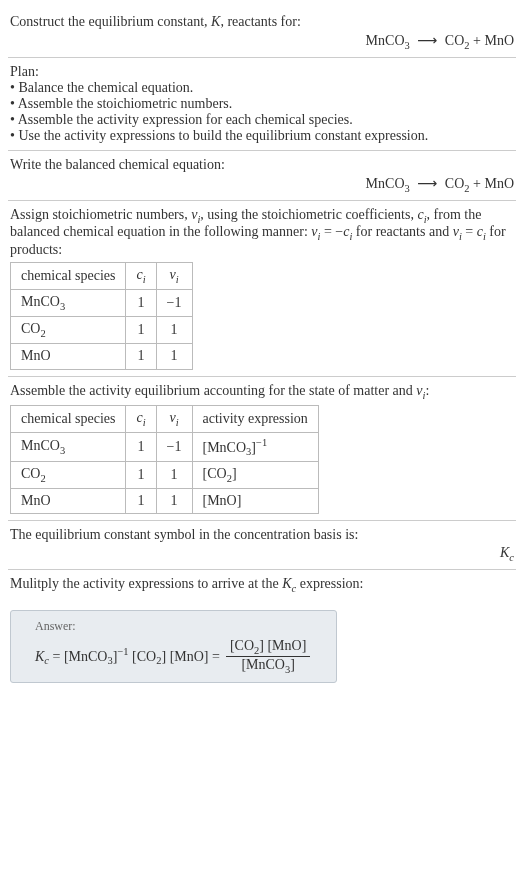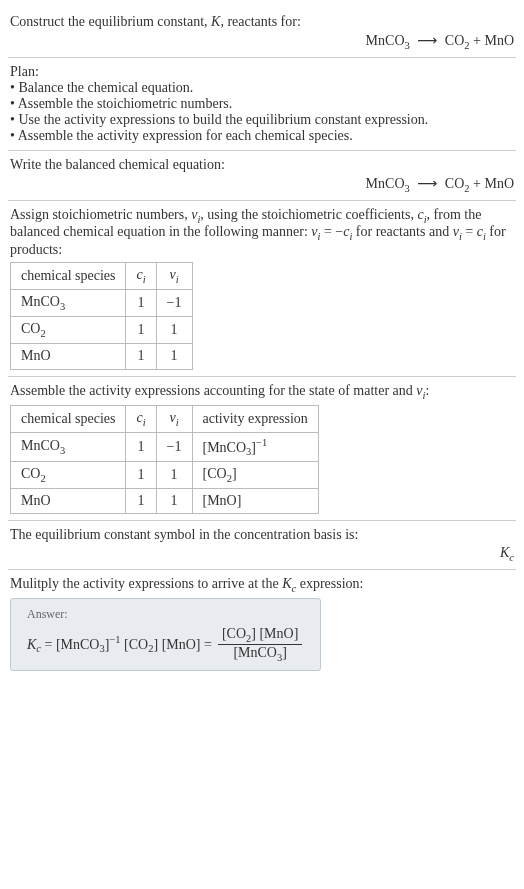--- a/index.html
+++ b/index.html
@@ -55,22 +55,22 @@
       text-align: left;
       font-weight: normal;
     }
     td.center, th.center {
       text-align: center;
     }
     .answer-box {
       background: #e8ecf0;
       border: 1px solid #c0c8d0;
       border-radius: 3px;
-      padding: 8px 16px;
-      margin-top: 4px;
+      padding: 8px 24px;
+      margin-top: 16px;
       display: inline-block;
     }
     .answer-label {
       font-size: 12px;
       color: #666;
       margin-bottom: 4px;
     }
     .fraction {
       display: inline-block;
       vertical-align: middle;
@@ -104,22 +104,22 @@
     <span>MnCO</span><span class="sub">3</span>
     <span class="arrow">⟶</span>
     <span>CO</span><span class="sub">2</span><span> + </span><span>MnO</span>
   </div>
 </div>
 
 <div class="section">
   <div>Plan:</div>
   <div>• Balance the chemical equation.</div>
   <div>• Assemble the stoichiometric numbers.</div>
+  <div>• Assemble the activity expression for each chemical species.</div>
   <div>• Use the activity expressions to build the equilibrium constant expression.</div>
-  <div>• Assemble the activity expression for each chemical species.</div>
 </div>
 
 <div class="section">
   <div>Write the balanced chemical equation:</div>
   <div class="equation-line">
     <span>MnCO</span><span class="sub">3</span>
     <span class="arrow">⟶</span>
     <span>CO</span><span class="sub">2</span><span> + </span><span>MnO</span>
   </div>
 </div>
@@ -149,21 +149,21 @@
       <td><span>MnO</span><span class="sub"></span></td>
       <td class="center">1</td>
       <td class="center">1</td>
     </tr>
   </tbody>
     </table>
 </div>
 
 <div class="section">
   <div>
-    <span>Assemble the activity expressions accounting for the state of matter and </span><span class="italic">ν</span><span class="italic sub">i</span><span>:</span>
+    <span>Assemble the activity equilibrium accounting for the state of matter and </span><span class="italic">ν</span><span class="italic sub">i</span><span>:</span>
   </div>
   <table>
     <tbody>
         <tr>
       <th>chemical species</th>
       <th class="center"><span class="italic">c</span><span class="italic sub">i</span></th>
       <th class="center"><span class="italic">ν</span><span class="italic sub">i</span></th>
       <th>activity expression</th>
     </tr>
     <tr>

